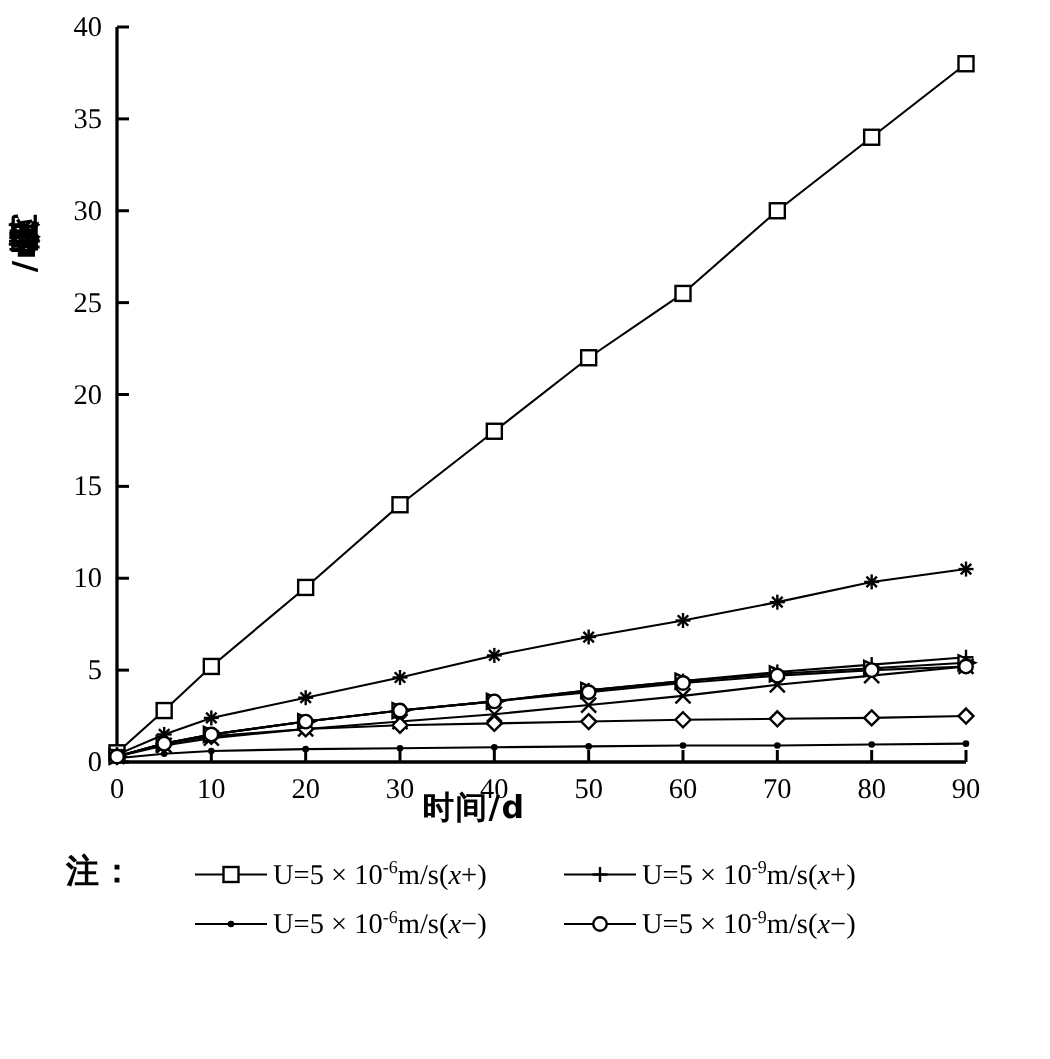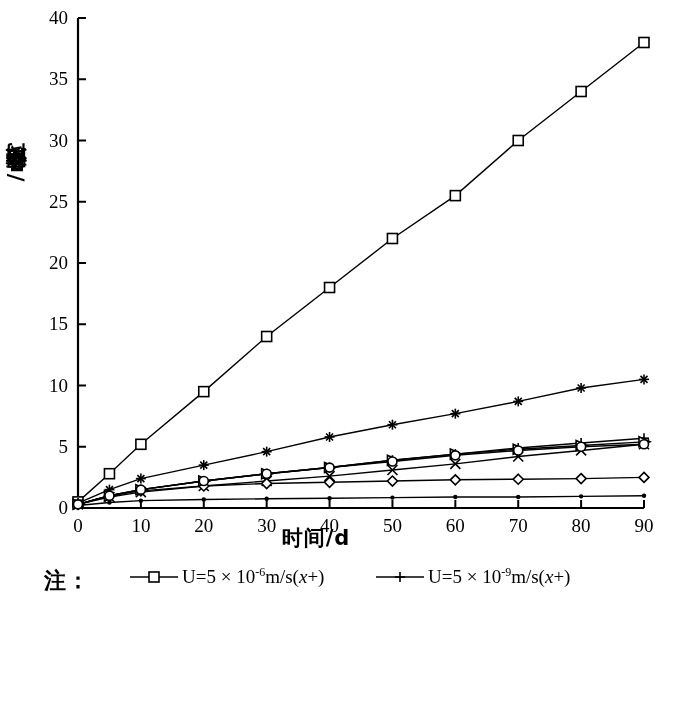--- a/index.html
+++ b/index.html
@@ -82,21 +82,21 @@
     left: 128px;
     top: 4px;
     width: 560px;
     display: grid;
     grid-template-columns: 246px 246px;
     grid-auto-rows: 33px;
     column-gap: 0px;
   }
   .legend-entry {
     display: flex;
-    align-items: center;
+    align-items: flex-end;
     font-size: 19px;
     white-space: nowrap;
   }
   .legend-sample {
     flex: 0 0 auto;
     width: 52px;
     height: 20px;
     margin-right: 2px;
   }
   .legend-text {
@@ -345,16 +345,34 @@
         <div class="legend-entry">
           <span class="legend-sample">
             <svg width="52" height="20">
               <line x1="2" y1="10" x2="50" y2="10" stroke="#000000" stroke-width="1.4"></line>
               <line stroke="#000000" stroke-width="1.6" fill="none" x1="21" y1="10" x2="31" y2="10"></line>
               <line stroke="#000000" stroke-width="1.6" fill="none" x1="26" y1="5" x2="26" y2="15"></line>
             </svg>
           </span>
           <span class="legend-text">U=5 × 10<sup>-9</sup>m/s(<i>x</i>+)</span>
         </div>
+        <div class="legend-entry">
+          <span class="legend-sample">
+            <svg width="52" height="20">
+              <line x1="2" y1="10" x2="50" y2="10" stroke="#000000" stroke-width="1.4"></line>
+              <circle cx="26" cy="10" r="2.2" fill="#000000"></circle>
+            </svg>
+          </span>
+          <span class="legend-text">U=5 × 10<sup>-6</sup>m/s(<i>x</i>−)</span>
+        </div>
+        <div class="legend-entry">
+          <span class="legend-sample">
+            <svg width="52" height="20">
+              <line x1="2" y1="10" x2="50" y2="10" stroke="#000000" stroke-width="1.4"></line>
+              <circle cx="26" cy="10" r="4.5" fill="#fff" stroke="#000000" stroke-width="1.6"></circle>
+            </svg>
+          </span>
+          <span class="legend-text">U=5 × 10<sup>-9</sup>m/s(<i>x</i>−)</span>
+        </div>
       </div>
   </div>
 
 </div>
 
 </body></html>

